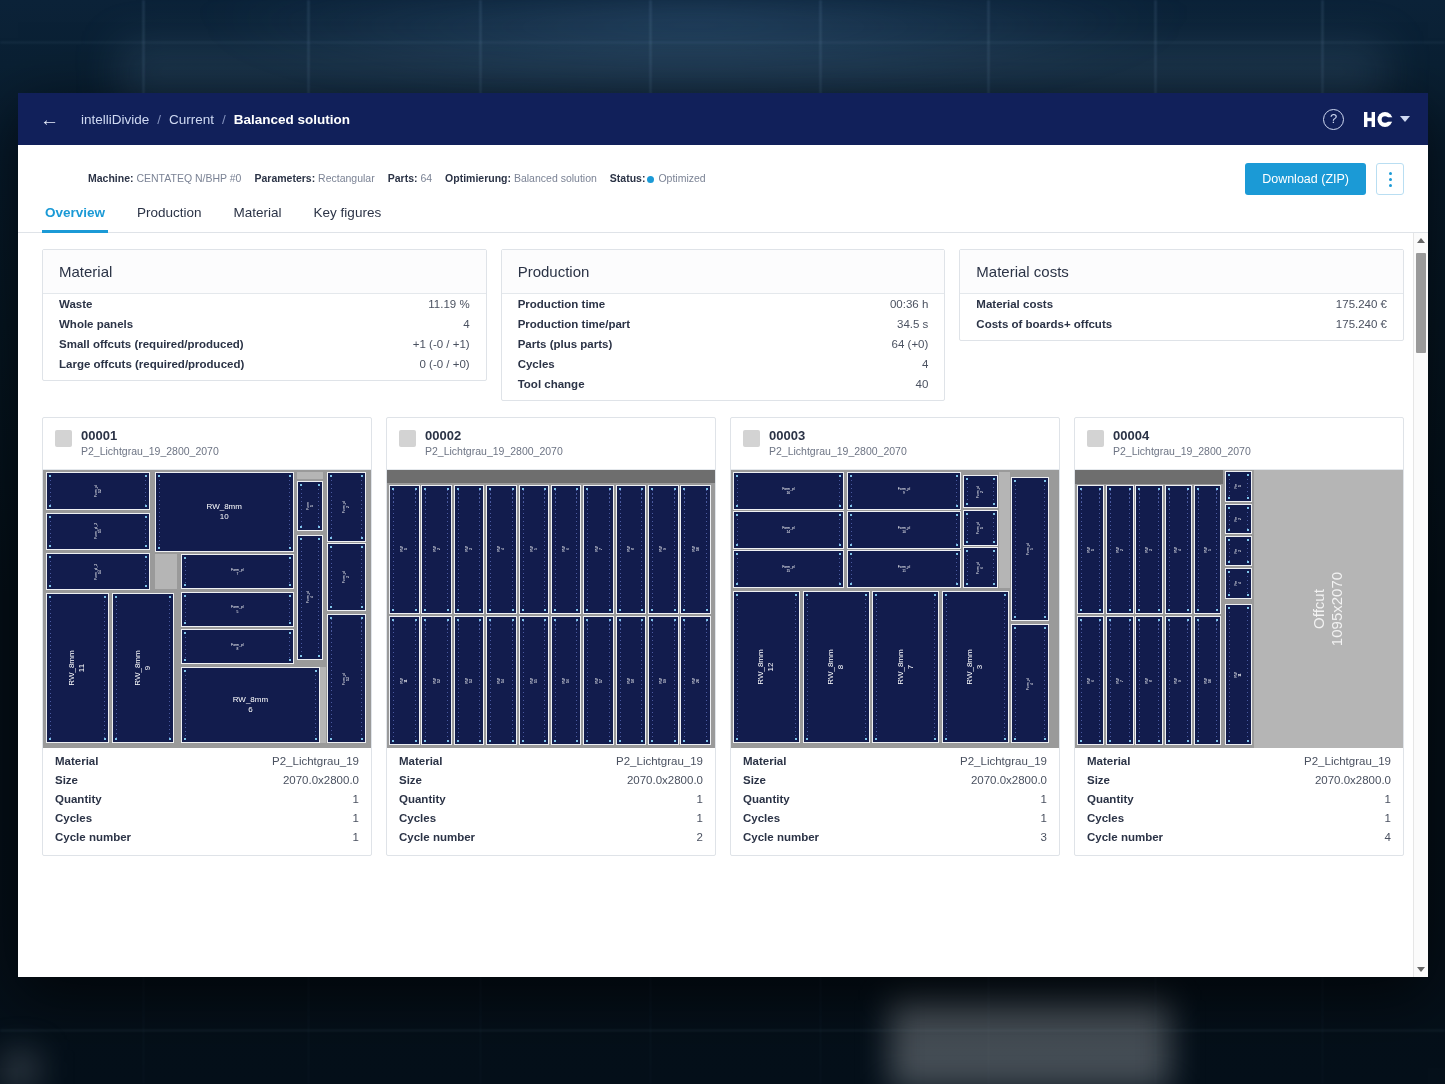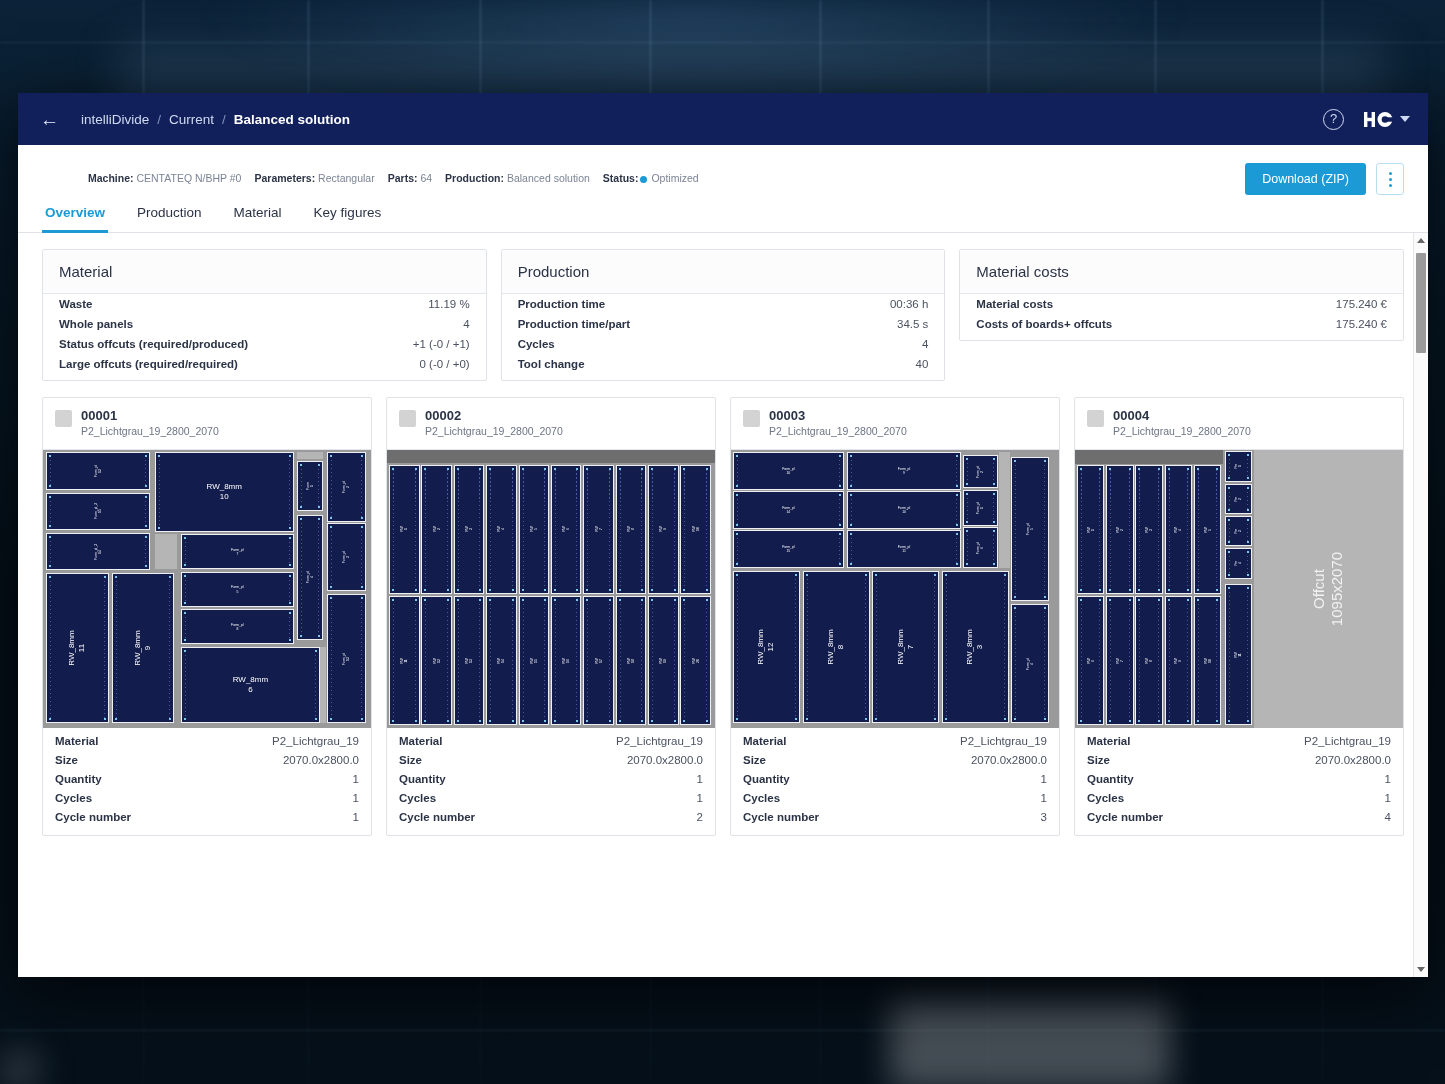--- a/index.html
+++ b/index.html
@@ -254,21 +254,21 @@
       </span>
       <span class="caret"></span>
     </div>
   </div>
 
   <div id="page-header">
     <div class="meta-line">
       <span><b>Machine:</b> <span>CENTATEQ N/BHP #0</span></span>
       <span><b>Parameters:</b> <span>Rectangular</span></span>
       <span><b>Parts:</b> <span>64</span></span>
-      <span><b>Production:</b> <span>Balanced solution</span></span>
+      <span><b>Optimierung:</b> <span>Balanced solution</span></span>
       <span><b>Status:</b><span class="status-dot"></span><span>Optimized</span></span>
     </div>
     <div id="header-actions">
       <button class="btn-primary">Download (ZIP)</button>
       <div class="btn-kebab">
         <i></i>
         <i></i>
         <i></i>
       </div>
     </div>
@@ -288,37 +288,41 @@
         <div class="hd">Material</div>
         <div class="kv">
             <span class="k">Waste</span>
             <span class="v">11.19 %</span>
           </div>
         <div class="kv">
             <span class="k">Whole panels</span>
             <span class="v">4</span>
           </div>
         <div class="kv">
-            <span class="k">Status offcuts (required/produced)</span>
+            <span class="k">Small offcuts (required/produced)</span>
             <span class="v">+1 (-0 / +1)</span>
           </div>
         <div class="kv">
-            <span class="k">Large offcuts (required/required)</span>
+            <span class="k">Large offcuts (required/produced)</span>
             <span class="v">0 (-0 / +0)</span>
           </div>
       </div>
       <div class="sum-card">
         <div class="hd">Production</div>
         <div class="kv">
             <span class="k">Production time</span>
             <span class="v">00:36 h</span>
           </div>
         <div class="kv">
             <span class="k">Production time/part</span>
             <span class="v">34.5 s</span>
+          </div>
+        <div class="kv">
+            <span class="k">Parts (plus parts)</span>
+            <span class="v">64 (+0)</span>
           </div>
         <div class="kv">
             <span class="k">Cycles</span>
             <span class="v">4</span>
           </div>
         <div class="kv">
             <span class="k">Tool change</span>
             <span class="v">40</span>
           </div>
       </div>

